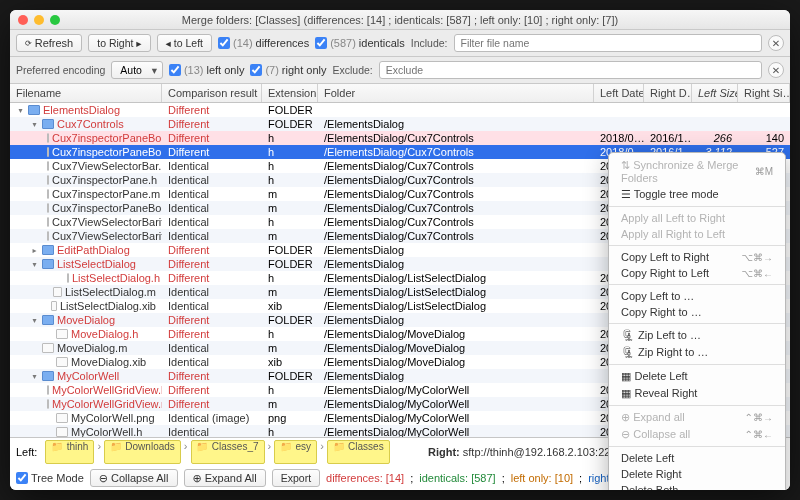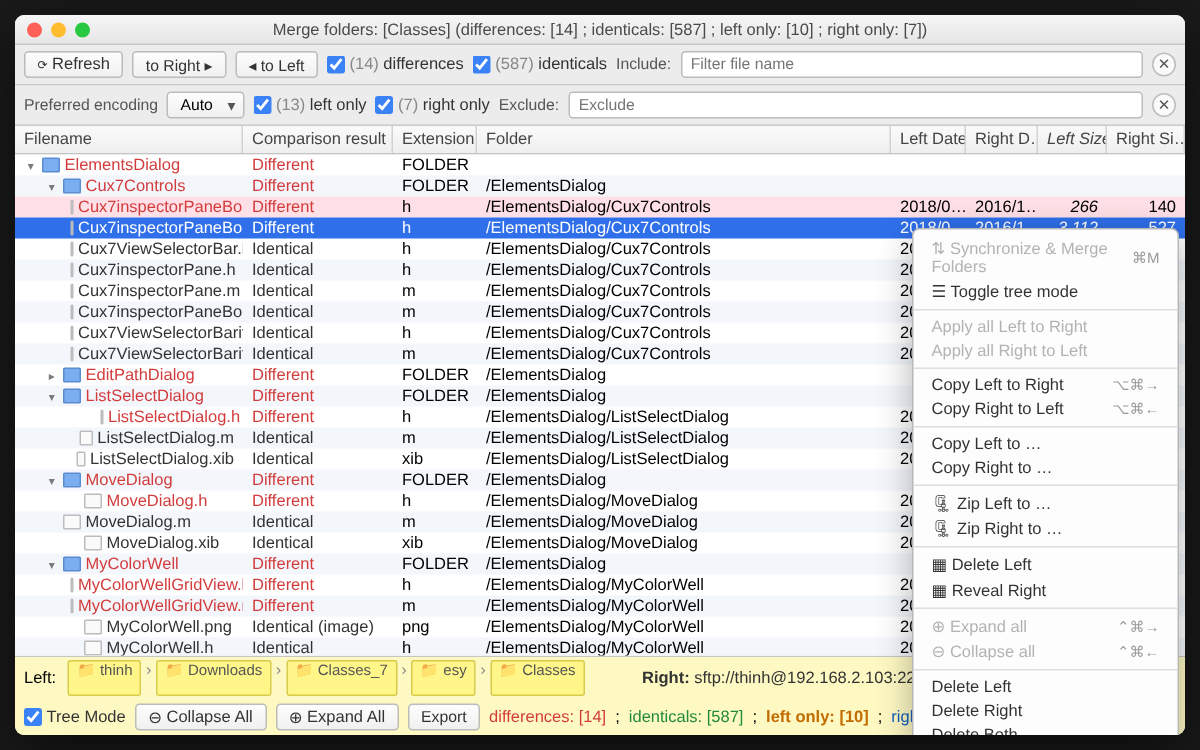--- a/index.html
+++ b/index.html
@@ -33,25 +33,25 @@
   .row.sel .diff, .row.sel .ident{color:#fff;}
   .row.override{background:#ffe0e6;}
   .disclosure{width:9px; display:inline-block; color:#7a7a7a; font-size:8px; text-align:center;}
   .ficon{width:12px; height:10px; display:inline-block; border-radius:1px;}
   .ficon.folder{background:#7aaef0; border:1px solid #5a8cd0;}
   .ficon.file{background:#fafafa; border:1px solid #bcbcbc;}
   .diff{color:#d23c3c;}
   .ident{color:#333;}
   .fname.diff{color:#d23c3c;}
   .fname.ident{color:#333;}
-  .footer{background:#fef9c3; border-top:1px solid #c6c6c6; font-size:10.5px;}
+  .footer{background:#ffffff; border-top:1px solid #c6c6c6; font-size:10.5px;}
   .footer .paths{display:flex; padding:2px 6px; gap:8px; align-items:center;}
   .crumb{display:inline-block; background:#fff68a; border:1px solid #d8cc4b; padding:0 5px; height:24px; border-radius:2px; font-size:10px; color:#555;}
   .footrow2{display:flex; align-items:center; gap:6px; padding:3px 6px;}
-  .stat-d{color:#d23c3c;} .stat-i{color:#228a3a;} .stat-l{color:#c26b00;font-weight:bold;} .stat-r{color:#1560c0;}
+  .stat-d{color:#d23c3c;} .stat-i{color:#228a3a;} .stat-l{color:#c26b00;} .stat-r{color:#1560c0;}
   .ctxmenu{position:absolute; right:4px; top:142px; width:178px; background:#fdfdfd; border:1px solid #b8b8b8; border-radius:5px; box-shadow:0 6px 24px rgba(0,0,0,.3); padding:4px 0; font-size:11px; color:#333; z-index:5;}
   .ctxmenu .mi{padding:2px 12px; display:flex; justify-content:space-between; align-items:center;}
   .ctxmenu .mi.disabled{color:#b3b3b3;}
   .ctxmenu hr{border:none; border-top:1px solid #dedede; margin:3px 0;}
   .short{color:#9a9a9a; font-size:10px;}
   .carrow{font-size:8px;}
   .right-label{margin-left:auto; color:#333;}
   .qround{width:14px;height:14px;border-radius:50%;border:1px solid #bcbcbc;display:flex;align-items:center;justify-content:center;background:#fafafa;color:#666;font-size:9px;}
 </style>
 </head>

